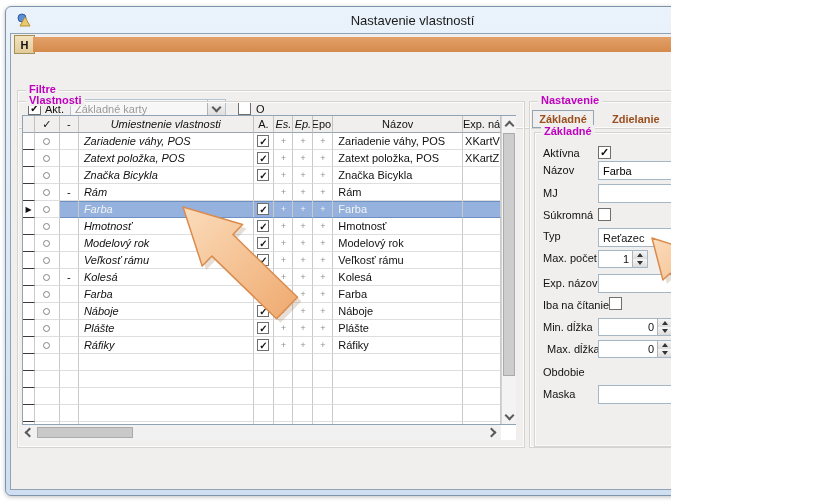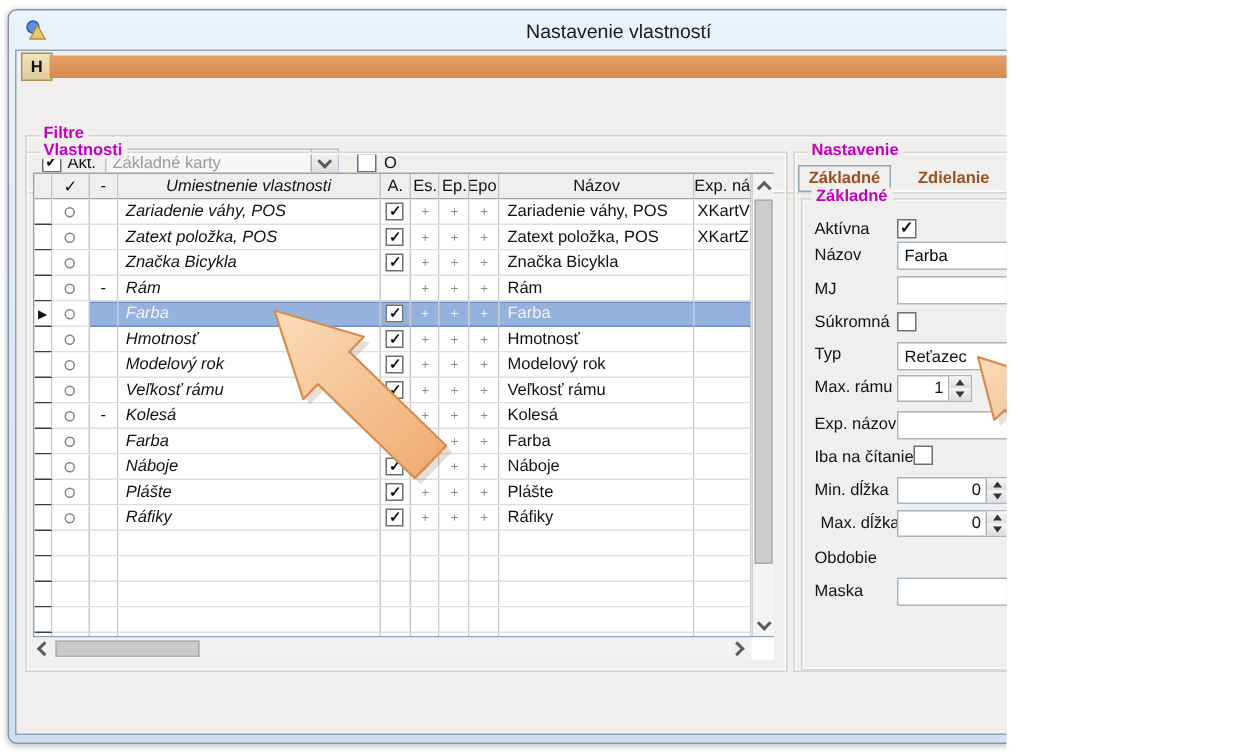--- a/index.html
+++ b/index.html
@@ -58,21 +58,21 @@
 
   
   .tablebox{position:absolute;left:4px;top:13px;width:494px;height:325px;}
   .gridwrap{position:absolute;left:0;top:0;width:494px;height:310px;border:1px solid #8fa3b5;box-sizing:border-box;background:#fff;}
   .gridarea{position:absolute;left:0;top:0;width:478px;height:308px;overflow:hidden;}
   .trow{display:flex;height:17px;box-sizing:border-box;}
   .cell{box-sizing:border-box;border-right:1px solid #cacaca;border-bottom:1px solid #dedede;height:17px;display:flex;align-items:center;
         justify-content:center;overflow:hidden;white-space:nowrap;background:#fff;}
   .hdr .cell{background:#f0efee;border-bottom:1px solid #9aa5ad;border-right:1px solid #c3c3c3;}
   .c-marker{width:12px;} .c-check{width:25px;} .c-dash{width:19px;} .c-umiest{width:175px;font-style:italic;}
-  .c-a{width:21px;} .c-es{width:19px;} .c-ep{width:20px;} .c-epo{width:20px;} .c-nazov{width:130px;} .c-exp{width:38px;}
+  .c-a{width:21px;} .c-es{width:19px;font-style:italic;} .c-ep{width:20px;font-style:italic;} .c-epo{width:20px;} .c-nazov{width:130px;} .c-exp{width:38px;}
   .trow:not(.hdr) .c-marker{border-bottom:1px solid #3c3c3c;}
   .trow:not(.hdr) .c-umiest,.trow:not(.hdr) .c-nazov{justify-content:flex-start;padding-left:5px;}
   .trow:not(.hdr) .c-exp{justify-content:flex-start;padding-left:2px;}
   .dot{width:5px;height:5px;border:1px solid #848484;border-radius:50%;}
   .plusmark{color:#8e8e8e;font-size:9px;}
   .rowmark{font-size:8px;color:#111;}
   .selcell{background:#94b2dd !important;color:#f3f3f3;border-bottom:1px solid #6d90c2 !important;box-shadow:inset 0 1px 0 #6d90c2;}
   
   .vscroll{position:absolute;left:478px;top:0;width:15px;height:308px;background:#f3f3f3;border-left:1px solid #d2d2d2;box-sizing:border-box;}
   .vthumb{position:absolute;left:1px;top:17px;width:12px;height:243px;background:#cdcdcd;border:1px solid #ababab;box-sizing:border-box;}
@@ -481,21 +481,21 @@
           <span class="cb" style="position:absolute;left:63px;top:75px;"></span>
 
           <span class="flabel" style="left:8px;top:97px;">Typ</span>
           <div class="combo" style="left:63px;top:95px;width:158px;">
             <span class="val">Reťazec</span>
             <span class="dd">
                 <span class="chev down"></span>
               </span>
           </div>
 
-          <span class="flabel" style="left:8px;top:119px;">Max. rámu</span>
+          <span class="flabel" style="left:8px;top:119px;">Max. počet</span>
           <div class="spin" style="left:63px;top:117px;width:50px;height:18px;">
             <span class="val">1</span>
             <span class="sbtns">
                 <span>
                   <i class="tri-up"></i>
                 </span>
                 <span>
                   <i class="tri-down"></i>
                 </span>
               </span>

